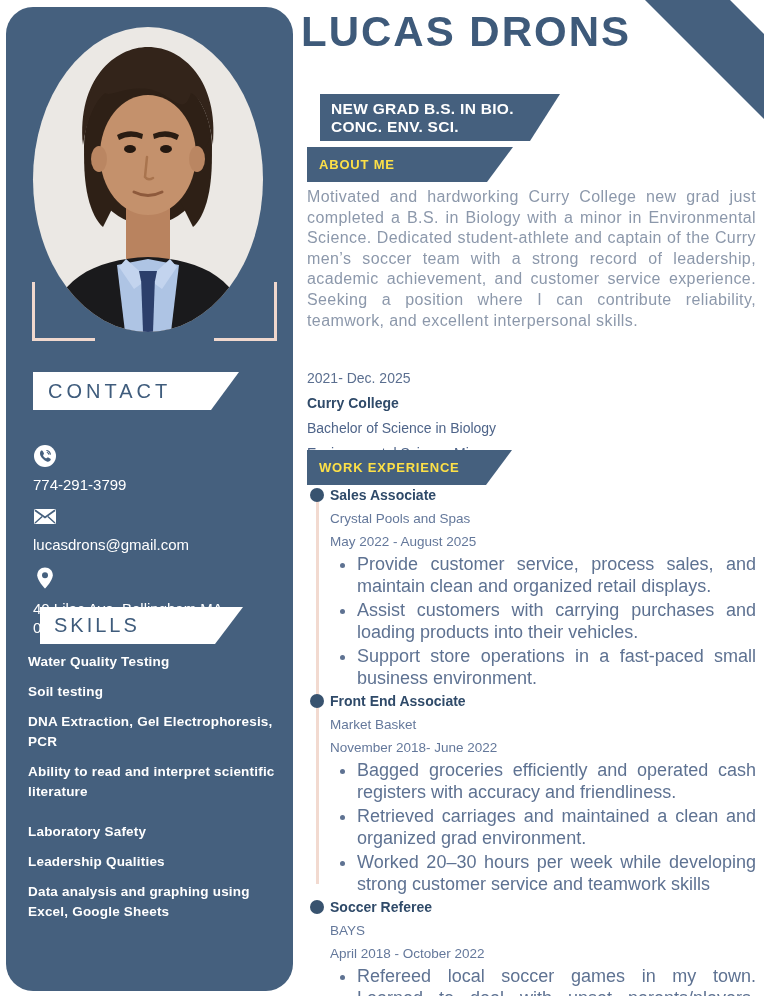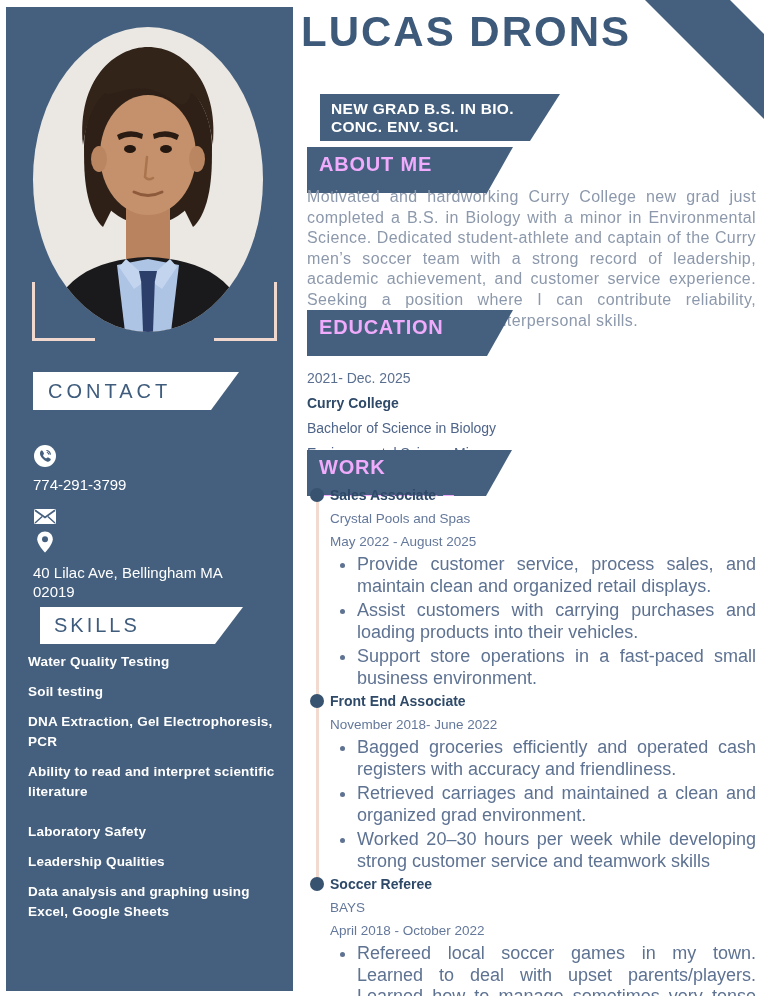--- a/index.html
+++ b/index.html
@@ -1,21 +1,21 @@
 <!DOCTYPE html>
 <html style="--accent: #45607E; --heading: #3F5C7C; --name-color: #3E5A7A; --body-text: #8C98AB; --timeline: #F2DAD0; --bracket: #F0D8CE; --photo-bg: #EBE8E4;"><head>
 <meta charset="utf-8">
 <style>
   html,body{margin:0;padding:0;background:#ffffff;}
   .page{
     position:relative;width:764px;height:996px;background:#fff;overflow:hidden;
     font-family:"Liberation Sans",sans-serif;
   }
   
-  .sidebar{position:absolute;left:6px;top:7px;width:287px;height:984px;background:var(--accent,#45607E);}
+  .sidebar{position:absolute;left:6px;top:7px;width:287px;height:984px;background:var(--accent,#45607E);border-radius:27px;}
   .photo-oval{position:absolute;left:27px;top:20px;width:230px;height:305px;border-radius:50%;
     background:var(--photo-bg,#EBE8E4);overflow:hidden;}
   .photo-oval svg{display:block;width:100%;height:100%;}
   .bracket{position:absolute;width:60px;height:56px;top:275px;}
   .bracket.left{left:26px;border-left:3px solid var(--bracket,#F0D8CE);border-bottom:3px solid var(--bracket,#F0D8CE);}
   .bracket.right{left:208px;border-right:3px solid var(--bracket,#F0D8CE);border-bottom:3px solid var(--bracket,#F0D8CE);}
   .side-banner{position:absolute;background:#fff;color:var(--heading,#3F5C7C);
     font-size:20px;letter-spacing:4px;font-weight:400;
     clip-path:polygon(0 0,100% 0,calc(100% - 28px) 100%,0 100%);}
   .contact-banner{left:27px;top:365px;width:206px;height:38px;line-height:38px;padding-left:15px;box-sizing:border-box;}
@@ -31,23 +31,23 @@
   .corner-stripe{position:absolute;left:600px;top:0;width:164px;height:125px;
     background:var(--accent,#45607E);
     clip-path:polygon(45px 0,130px 0,164px 34px,164px 119px);}
   
   .main{position:absolute;left:307px;top:0;width:449px;height:996px;}
   .name{position:absolute;left:-6px;top:8px;font-size:42px;font-weight:bold;
     color:var(--name-color,#3E5A7A);letter-spacing:2px;white-space:nowrap;}
   .subtitle-banner{position:absolute;left:13px;top:62px;width:240px;height:47px;box-sizing:border-box;
     background:var(--accent,#45607E);clip-path:polygon(0 0,100% 0,calc(100% - 30px) 100%,0 100%);
     color:#fff;font-weight:bold;font-size:15.5px;line-height:18px;padding:6px 0 0 11px;letter-spacing:0.3px;margin-top:32px;}
-  .section-banner{position:absolute;left:0;height:46px;line-height:35px;box-sizing:border-box;
+  .section-banner{position:absolute;left:0;height:35px;line-height:35px;box-sizing:border-box;
     background:var(--accent,#45607E);clip-path:polygon(0 0,100% 0,calc(100% - 26px) 100%,0 100%);
-    color:#f0abfc;font-weight:bold;font-size:20px;letter-spacing:0.8px;padding-left:12px;}
+    color:#fde047;font-weight:bold;font-size:13px;letter-spacing:0.8px;padding-left:12px;}
   .about-banner{top:147px;width:206px;}
   .edu-banner{top:310px;width:206px;}
   .work-banner{top:450px;width:205px;}
   .about-text{position:absolute;left:0;top:187px;width:449px;text-align:justify;
     color:var(--body-text,#8C98AB);font-size:16px;line-height:20.6px;letter-spacing:0.4px;}
   .edu-block{position:absolute;left:0;top:370px;width:449px;font-size:14px;}
   .edu-dates{color:#5B6F90;margin-bottom:9px;}
   .edu-school{color:#2F4A69;font-weight:bold;margin-bottom:9px;}
   .edu-degree,.edu-minor{color:#4E6489;margin-bottom:9px;}
   
@@ -119,20 +119,21 @@
         <path d="M8.2,6.6 C9,6.2 9.6,6.6 10,7.4 L10.8,9 C11.1,9.7 10.9,10.2 10.4,10.7 C10,11.1 10,11.5 10.4,12.2 C10.9,13 11.6,13.7 12.4,14.1 C13,14.4 13.4,14.4 13.8,13.9 C14.3,13.4 14.8,13.3 15.4,13.6 L17,14.5 C17.8,14.9 18,15.6 17.5,16.3 C16.6,17.6 15.2,18 13.8,17.4 C11,16.2 8.8,14.1 7.4,11.4 C6.7,9.9 6.9,7.7 8.2,6.6 Z" fill="#45607E"></path>
         <path d="M13.8,6.5 C15.6,6.9 17,8.3 17.4,10.1 M14.2,8.6 C15.1,8.9 15.6,9.4 15.9,10.3" fill="none" stroke="#45607E" stroke-width="1.1" stroke-linecap="round"></path>
       </svg>
       <div class="contact-text">774-291-3799</div>
 
       <svg class="contact-icon" viewBox="0 0 24 24">
         <rect x="1" y="5" width="22" height="15" rx="1.5" fill="#fff"></rect>
         <path d="M2,6.2 L12,13.4 L22,6.2" fill="none" stroke="#45607E" stroke-width="1.8"></path>
         <path d="M2,19 L9.2,12.4 M22,19 L14.8,12.4" fill="none" stroke="#45607E" stroke-width="1.4"></path>
       </svg>
+      <div class="contact-text">lucasdrons@gmail.com</div>
 
       <svg class="contact-icon" viewBox="0 0 24 24" style="height:28px;">
         <path d="M12,1.5 C7.6,1.5 4.2,4.9 4.2,9.2 C4.2,14.6 12,22.5 12,22.5 C12,22.5 19.8,14.6 19.8,9.2 C19.8,4.9 16.4,1.5 12,1.5 Z" fill="#fff"></path>
         <circle cx="12" cy="9.2" r="3" fill="#45607E"></circle>
       </svg>
       <div class="contact-text" style="width:205px;">40 Lilac Ave, Bellingham MA 02019</div>
     </div>
 
     <div class="side-banner skills-banner">
       <span>SKILLS</span>
@@ -158,23 +159,20 @@
     <div class="subtitle-banner">
       <div>NEW GRAD B.S. IN BIO.</div>
       <div>CONC. ENV. SCI.</div>
     </div>
 
     <div class="section-banner about-banner">
       <span>ABOUT ME</span>
     </div>
     <div class="about-text">Motivated and hardworking Curry College new grad just completed a B.S. in Biology with a minor in Environmental Science. Dedicated student-athlete and captain of the Curry men’s soccer team with a strong record of leadership, academic achievement, and customer service experience. Seeking a position where I can contribute reliability, teamwork, and excellent interpersonal skills.</div>
 
-    <div class="section-banner edu-banner">
-      <span>EDUCATION</span>
-    </div>
     <div class="edu-block">
       <div class="edu-dates">2021- Dec. 2025</div>
       <div class="edu-school">Curry College</div>
       <div class="edu-degree">Bachelor of Science in Biology</div>
       <div class="edu-minor">Environmental Science Minor</div>
     </div>
 
     <div class="section-banner work-banner">
       <span>WORK EXPERIENCE</span>
     </div>
@@ -190,20 +188,21 @@
         <ul>
           <li>Provide customer service, process sales, and maintain clean and organized retail displays.</li>
           <li>Assist customers with carrying purchases and loading products into their vehicles.</li>
           <li>Support store operations in a fast-paced small business environment.</li>
         </ul>
       </div>
 
       <div class="job">
         <div class="dot"></div>
         <div class="job-title">Front End Associate</div>
+        <div class="job-company">Market Basket</div>
         <div class="job-dates">November 2018- June 2022</div>
         <ul>
           <li>Bagged groceries efficiently and operated cash registers with accuracy and friendliness.</li>
           <li>Retrieved carriages and maintained a clean and organized grad environment.</li>
           <li>Worked 20–30 hours per week while developing strong customer service and teamwork skills</li>
         </ul>
       </div>
 
       <div class="job">
         <div class="dot"></div>

